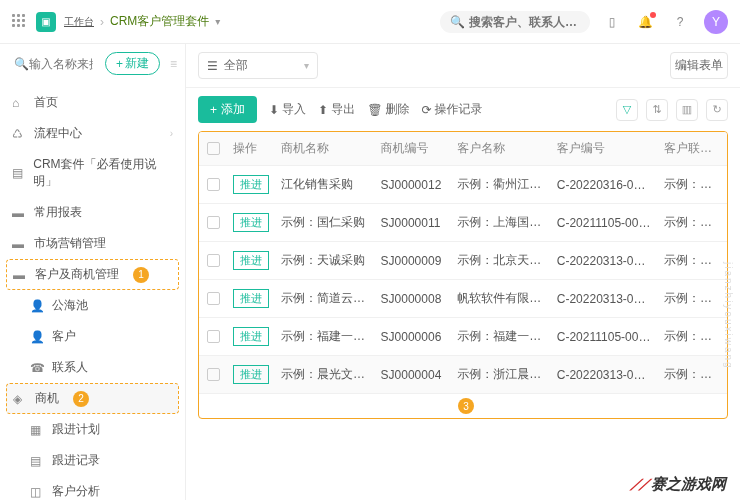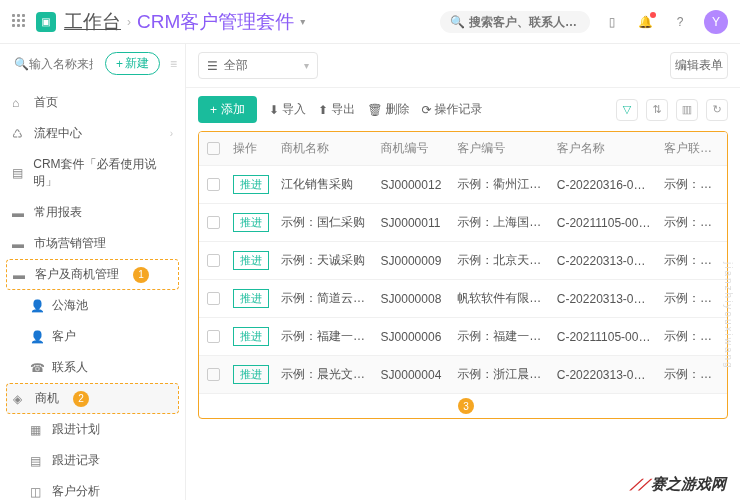--- a/index.html
+++ b/index.html
@@ -2,23 +2,23 @@
 <html><head>
 <meta charset="utf-8">
 <style>
 * { margin: 0; padding: 0; box-sizing: border-box; font-family: -apple-system, "PingFang SC", "Microsoft YaHei", sans-serif; }
 body { width: 740px; height: 500px; overflow: hidden; background: #fff; font-size: 12px; color: #333; }
 
 .topbar { height: 44px; display: flex; align-items: center; padding: 0 12px; border-bottom: 1px solid #eee; }
 .topbar .apps-icon { width: 16px; height: 16px; display: grid; grid-template-columns: repeat(3,3px); grid-template-rows: repeat(3,3px); gap: 2px; }
 .topbar .apps-icon span { background: #999; border-radius: 1px; }
 .topbar .logo { width: 20px; height: 20px; background: #1abc9c; border-radius: 4px; margin: 0 8px; display: flex; align-items: center; justify-content: center; color: #fff; font-size: 10px; }
-.topbar .workspace { color: #555; font-size: 19px; text-decoration: underline; }
+.topbar .workspace { color: #555; font-size: 10px; text-decoration: underline; }
 .topbar .chev { color: #bbb; margin: 0 6px; }
-.topbar .suite { color: #8b5cf6; font-size: 19px; }
+.topbar .suite { color: #4d7c0f; font-size: 12px; }
 .topbar .dd { color: #999; margin-left: 6px; font-size: 10px; }
 .topbar .spacer { flex: 1; }
 .topbar .search-box { display: flex; align-items: center; background: #f5f5f5; border-radius: 14px; padding: 4px 10px; width: 150px; }
 .topbar .search-box input { border: none; background: transparent; outline: none; font-size: 12px; width: 100%; color: #888; font-weight: bold; }
 .topbar .icon-btn { width: 24px; height: 24px; margin-left: 10px; color: #888; display: flex; align-items: center; justify-content: center; position: relative; }
 .topbar .dot { position: absolute; top: 2px; right: 2px; width: 6px; height: 6px; background: #ff4d4f; border-radius: 50%; }
 .topbar .avatar { width: 24px; height: 24px; border-radius: 50%; background: #b388ff; color: #fff; display: flex; align-items: center; justify-content: center; font-size: 12px; margin-left: 12px; }
 
 .body { display: flex; height: calc(100% - 44px); }
 
@@ -206,22 +206,22 @@
     </div>
     <div class="table-wrap">
       <div class="table">
         <div class="thead">
           <div>
               <div class="cb"></div>
             </div>
           <div>操作</div>
           <div>商机名称</div>
           <div>商机编号</div>
+          <div>客户名称</div>
           <div>客户编号</div>
-          <div>客户名称</div>
           <div>客户联系人</div>
         </div>
         <div id="tbody">
             <div class="trow">
               <div>
                 <div class="cb"></div>
               </div>
   <div><span class="pill">推进</span></div>
   <div>江化销售采购</div>
   <div>SJ0000012</div>

